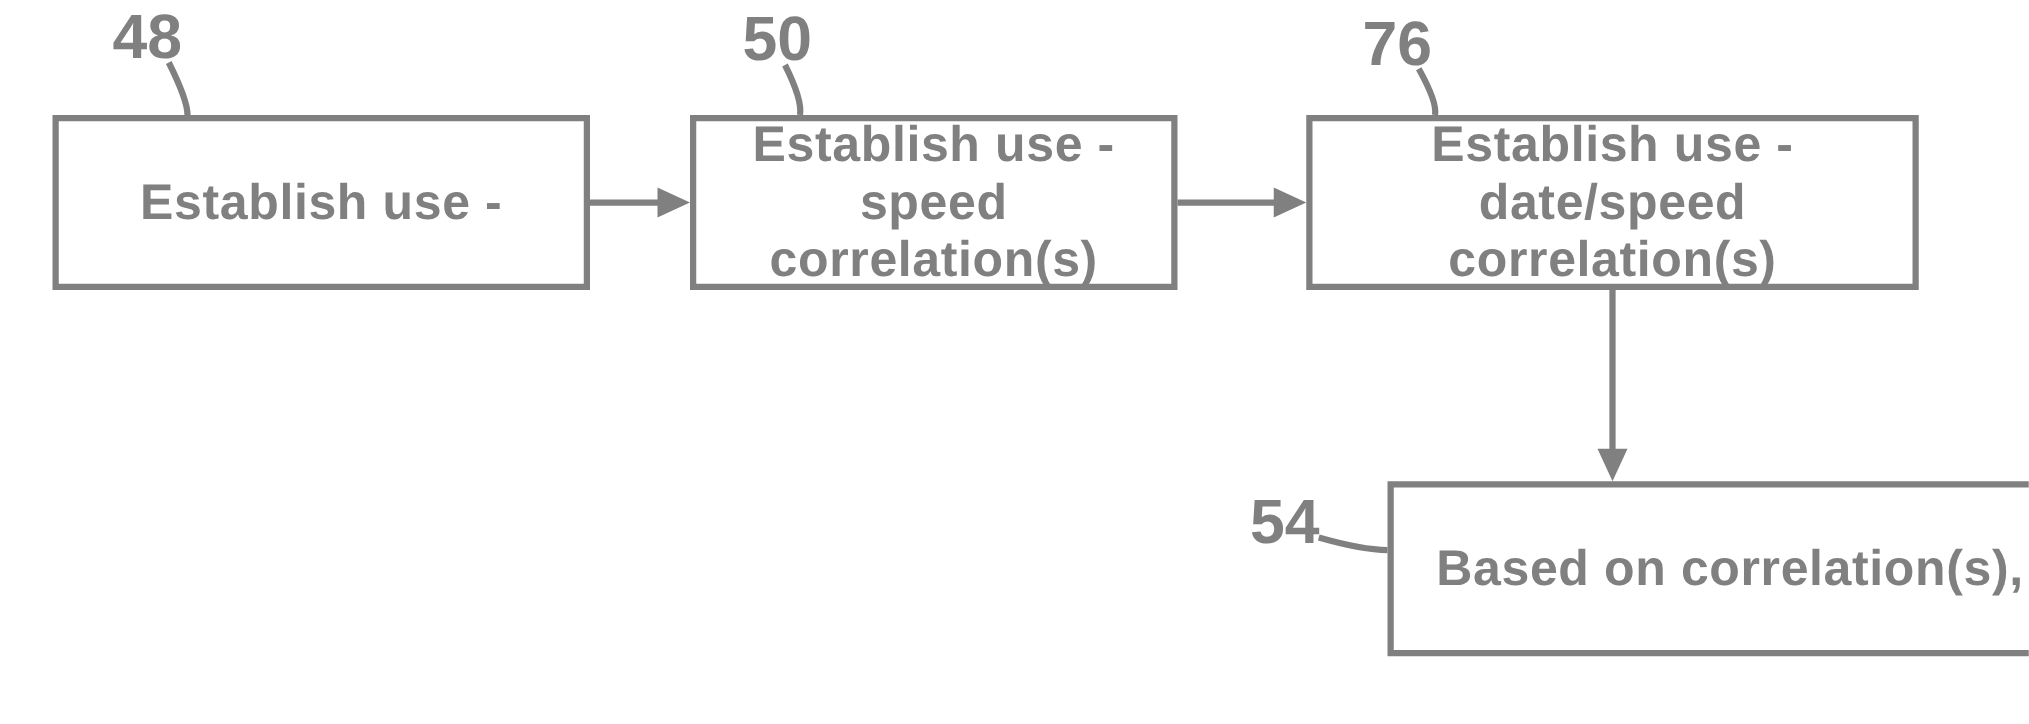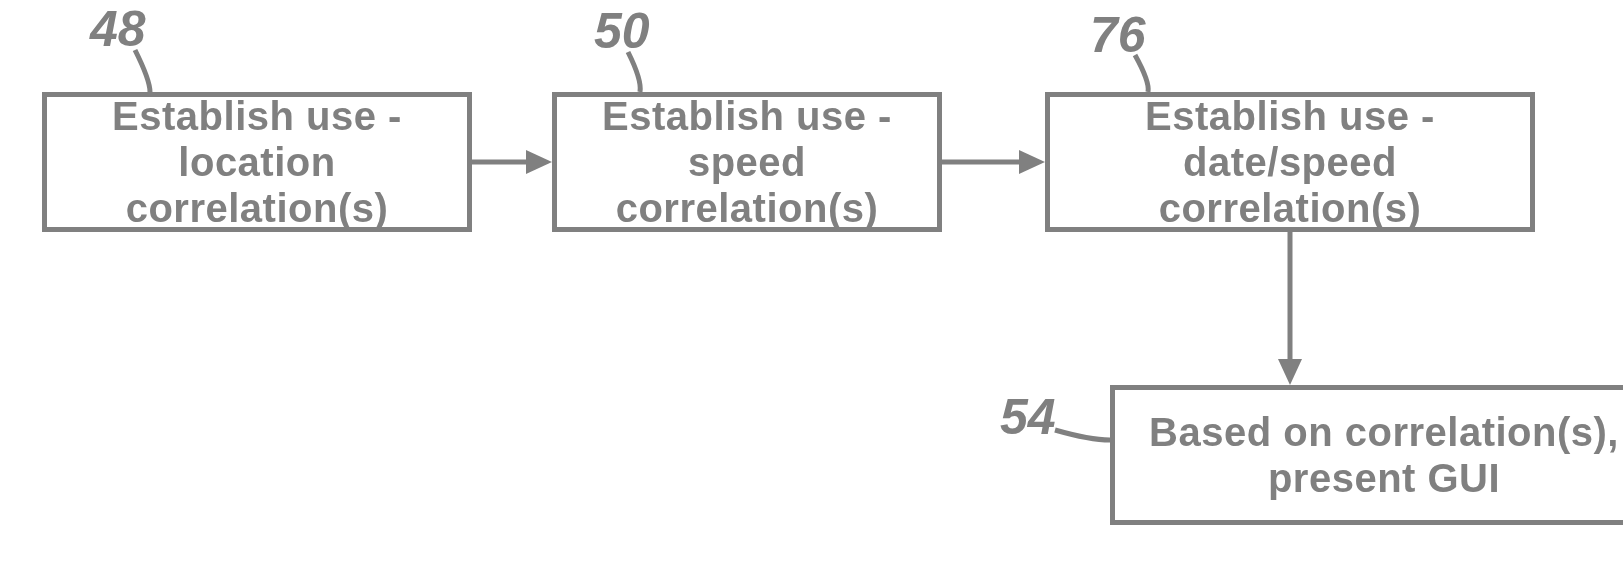--- a/index.html
+++ b/index.html
@@ -29,21 +29,20 @@
     line-height: 1.15;
     padding: 6px 10px;
     font-stretch: condensed;
     letter-spacing: 0.5px;
   }
   .ref {
     position: absolute;
     color: #808080;
     font-size: 50px;
     font-weight: 700;
-    font-style: italic;
     font-stretch: condensed;
   }
   svg.overlay {
     position: absolute;
     left: 0; top: 0;
     width: 1623px;
     height: 579px;
     pointer-events: none;
   }
   svg .stroke {
@@ -60,42 +59,40 @@
 <div class="canvas">
 
   <div class="ref" style="left:90px; top:0px;">48</div>
   <div class="ref" style="left:594px; top:2px;">50</div>
   <div class="ref" style="left:1090px; top:6px;">76</div>
   <div class="ref" style="left:1000px; top:388px;">54</div>
 
   <div class="node" style="left:42px;  top:92px;  width:430px; height:140px;">
     <div>
       <span>Establish use -</span><br>
-      <span>location correlation(s)</span>
     </div>
   </div>
 
   <div class="node" style="left:552px; top:92px;  width:390px; height:140px;">
     <div>
       <span>Establish use -</span><br>
       <span>speed correlation(s)</span>
     </div>
   </div>
 
   <div class="node" style="left:1045px; top:92px; width:490px; height:140px;">
     <div>
       <span>Establish use -</span><br>
       <span>date/speed correlation(s)</span>
     </div>
   </div>
 
   <div class="node" style="left:1110px; top:385px; width:548px; height:140px;">
     <div>
       <span>Based on correlation(s),</span><br>
-      <span>present GUI</span>
     </div>
   </div>
 
   <svg class="overlay" viewBox="0 0 1623 579">
 
     <path class="stroke" d="M135 50 Q150 80 150 92"></path>
 
     <path class="stroke" d="M628 52 Q642 80 640 92"></path>
 
     <path class="stroke" d="M1135 55 Q1150 82 1148 92"></path>

